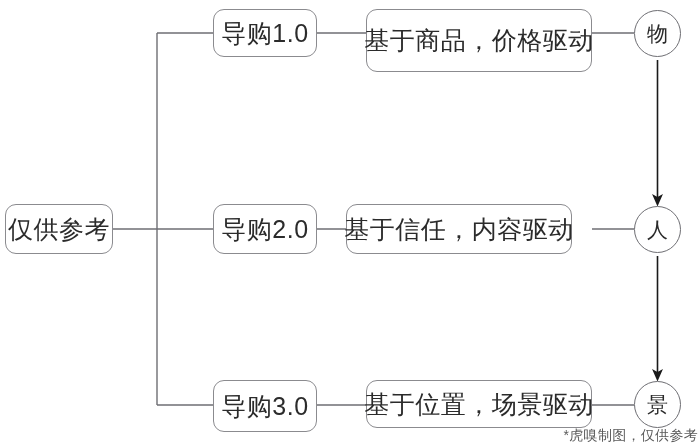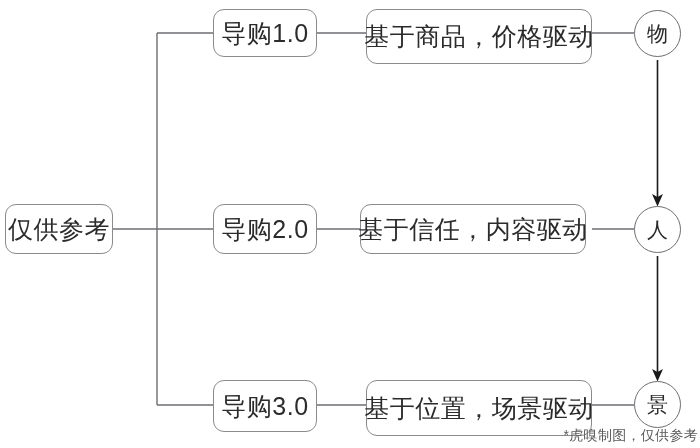--- a/index.html
+++ b/index.html
@@ -34,23 +34,23 @@
     color: #2b2b2b;
     font-size: 25px;
     letter-spacing: 0.5px;
     white-space: nowrap;
     line-height: 1;
   }
   .node.root      { left: 5px;   top: 204px; width: 108px; height: 50px; }
   .node.stage1    { left: 213px; top: 9px;   width: 104px; height: 48px; }
   .node.stage2    { left: 213px; top: 204px; width: 104px; height: 50px; }
   .node.stage3    { left: 213px; top: 380px; width: 104px; height: 52px; }
-  .node.desc1     { left: 366px; top: 9px;   width: 226px; height: 55px; }
-  .node.desc2     { left: 360px; top: 204px; width: 226px; height: 50px; }
-  .node.desc3     { left: 366px; top: 380px; width: 226px; height: 56px; }
+  .node.desc1     { left: 366px; top: 9px;   width: 226px; height: 63px; }
+  .node.desc2     { left: 346px; top: 204px; width: 226px; height: 50px; }
+  .node.desc3     { left: 366px; top: 380px; width: 226px; height: 48px; }
 
   .circle-node {
     position: absolute;
     box-sizing: border-box;
     width: 47px;
     height: 47px;
     border: 1.3px solid #6e6e73;
     border-radius: 50%;
     background: #ffffff;
     display: flex;

